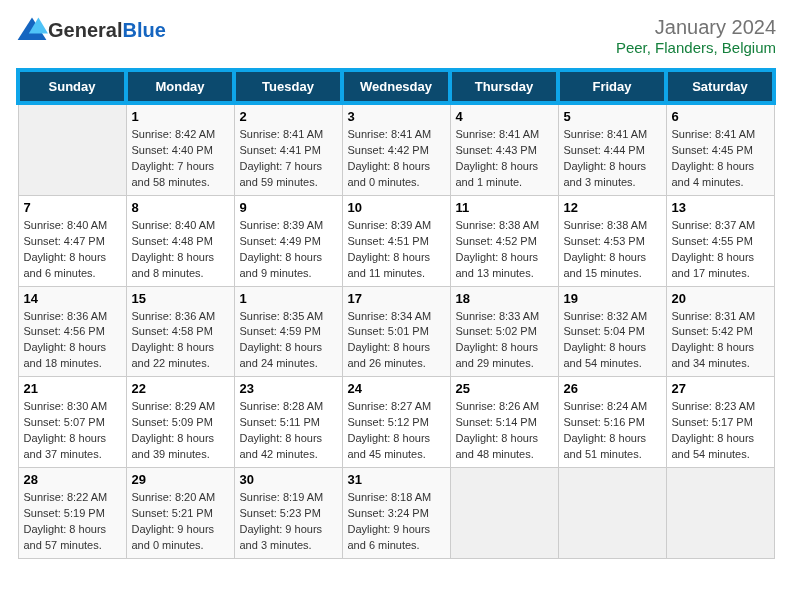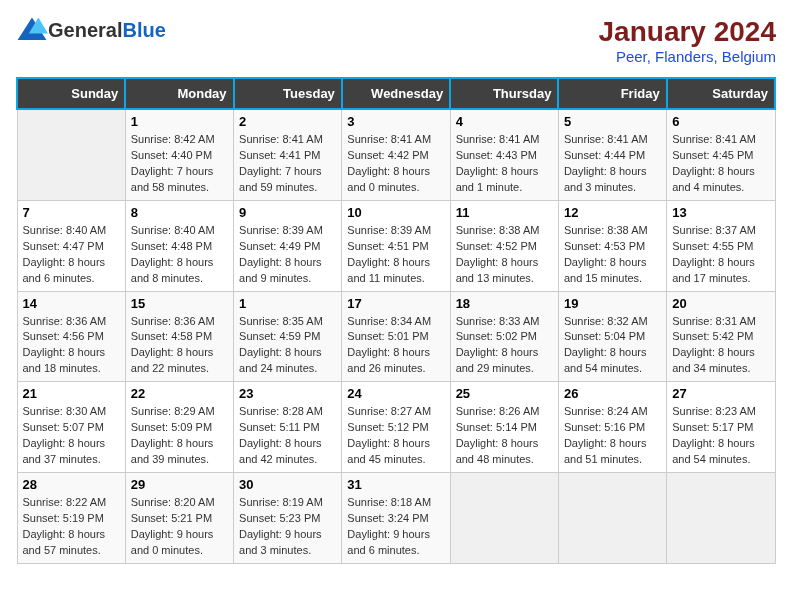--- a/index.html
+++ b/index.html
@@ -32,41 +32,41 @@
       color: #1565c0;
     }
     .logo-icon {
       width: 32px;
       height: 28px;
     }
     .title-block {
       text-align: right;
     }
     .calendar-title {
-      font-size: 28px;
-      font-weight: bold;
-      color: #7f1d1d;
+      font-size: 20px;
+      font-weight: normal;
+      color: #737373;
     }
     .calendar-subtitle {
       font-size: 15px;
-      color: #1d4ed8;
+      color: #15803d;
     }
     table {
       width: 100%;
       border-collapse: collapse;
       font-size: 11.5px;
     }
     thead tr th {
-      background-color: #404040;
+      background-color: #0c4a6e;
       color: #fff;
       padding: 7px 6px;
-      text-align: right;
+      text-align: center;
       font-size: 13px;
       font-weight: bold;
-      border: 2px solid #0ea5e9;
+      border: 4px solid #0ea5e9;
     }
     tbody tr td {
       border: 1px solid #ccc;
       vertical-align: top;
       padding: 4px 5px;
       min-height: 70px;
       width: 107px;
     }
     tbody tr {
       background: #fff;

